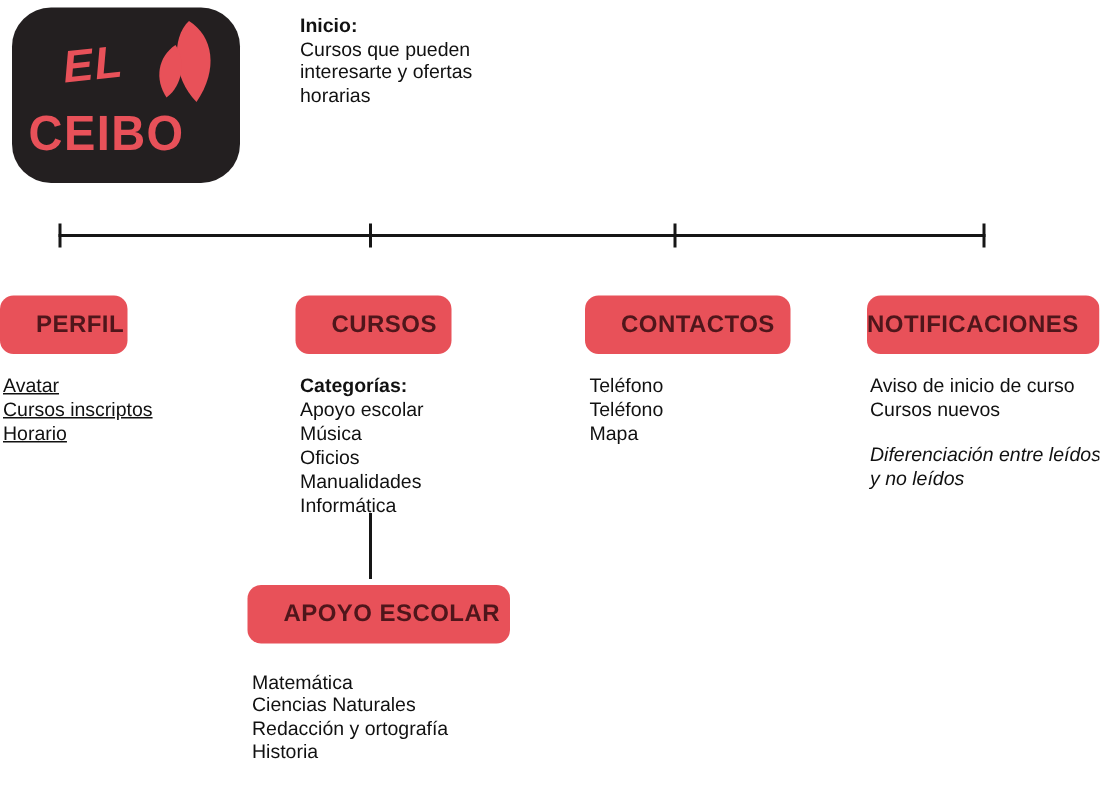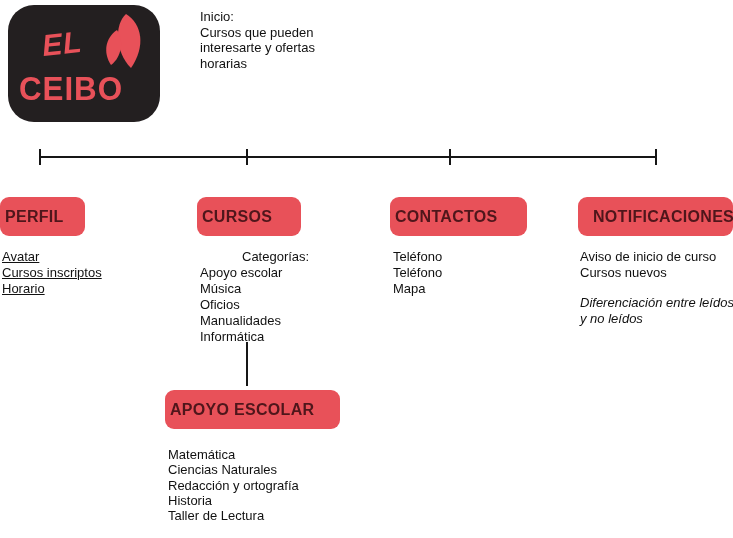--- a/index.html
+++ b/index.html
@@ -28,50 +28,50 @@
   }
   .logo .ceibo {
     position:absolute; left:11px; bottom:14px;
     color:var(--accent); font-weight:bold; font-size:33px;
     letter-spacing:1px; transform:scaleX(.95); transform-origin:left;
   }
   .logo .leaf { position:absolute; right:12px; top:7px; }
 
   
   .intro { position:absolute; left:200px; top:9px; width:150px; font-size:13px; line-height:15.5px; }
-  .intro .t { font-weight:normal; }
+  .intro .t { font-weight:bold; }
 
   
   .hline { position:absolute; background:#161616; height:2px; }
   .vline { position:absolute; background:#161616; width:2px; }
   .main-h { left:39px; top:156px; width:618px; }
   .tick   { height:16px; top:149px; }
   .tick-1 { left:39px; }
   .tick-2 { left:246px; }
   .tick-3 { left:449px; }
   .tick-4 { left:655px; }
   .sub-v  { left:246px; top:342px; height:44px; }
 
   
   .node {
     position:absolute; height:39px; top:197px;
     background:var(--accent); border-radius:9px;
-    display:flex; align-items:center; padding:0 5px;
+    display:flex; align-items:center; padding:0 24px;
     font-weight:bold; font-size:16px; letter-spacing:.3px;
     color:var(--node-text); white-space:nowrap;
   }
   .node-perfil        { left:0;     width:85px;  }
   .node-cursos        { left:197px; width:104px; }
   .node-contactos     { left:390px; width:137px; }
-  .node-notificaciones{ left:578px; width:155px; padding:0 15px; }
+  .node-notificaciones{ left:578px; width:155px; padding:0 0; }
   .node-apoyo         { left:165px; top:390px; width:175px; }
 
   
   .list { position:absolute; font-size:13px; line-height:16px; }
-  .list .title { font-weight:normal;margin-left:42px; }
+  .list .title { font-weight:bold; }
   .list-perfil    { left:2px;   top:249px;text-decoration:underline; }
   .list-cursos    { left:200px; top:249px; }
   .list-contactos { left:393px; top:249px; }
   .list-notif     { left:580px; top:249px; width:158px; }
   .list-apoyo     { left:168px; top:447px; line-height:15.3px; }
   .note { font-style:italic; margin-top:14px; }
 </style>
 </head>
 <body>
 
@@ -140,14 +140,13 @@
 
 <div class="node node-apoyo">
   <span>APOYO ESCOLAR</span>
 </div>
 
 <div class="list list-apoyo">
   <div>Matemática</div>
   <div>Ciencias Naturales</div>
   <div>Redacción y ortografía</div>
   <div>Historia</div>
-  <div>Taller de Lectura</div>
 </div>
 
 </body></html>

